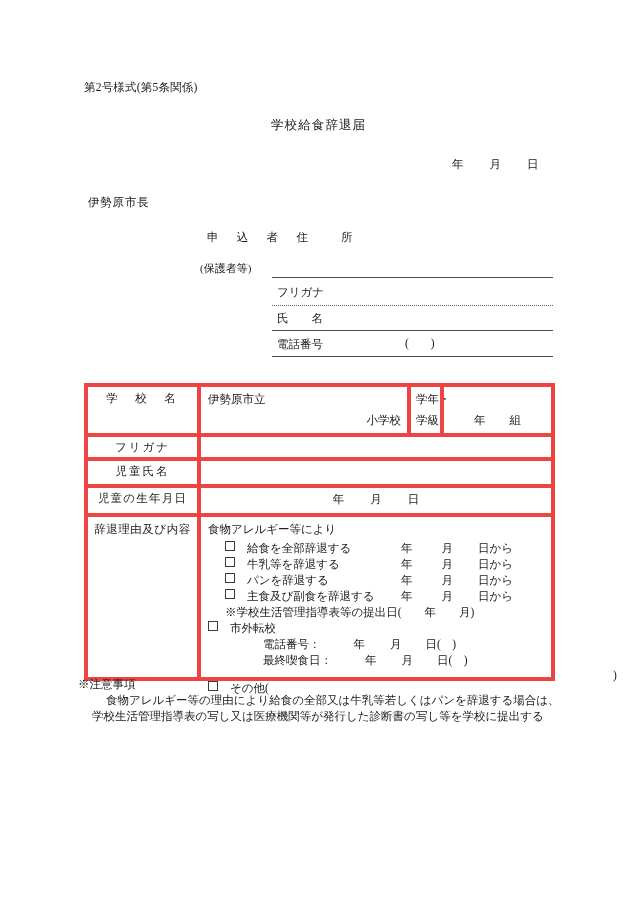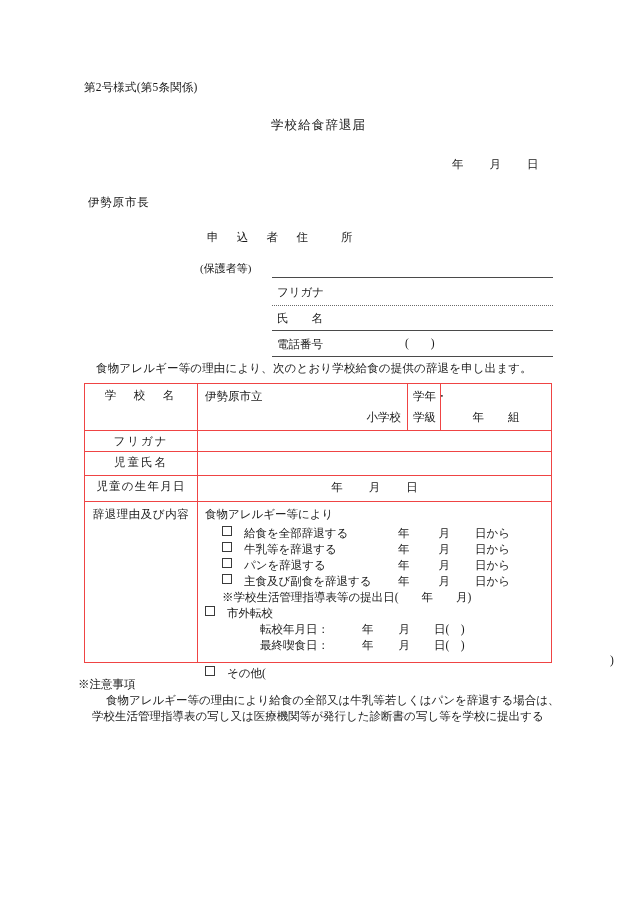--- a/index.html
+++ b/index.html
@@ -90,21 +90,21 @@
 
   
   #main-table {
     left: 84px; top: 383px;
     width: 467px;
     border-collapse: collapse;
     table-layout: fixed;
     font-size: 11.5px;
   }
   #main-table td {
-    border: 1px solid #ef4444;
+    border: 4px solid #ef4444;
     padding: 0;
     vertical-align: top;
     font-size: 11.5px;
   }
   .lbl {
     text-align: center;
     letter-spacing: 3px;
     white-space: nowrap;
   }
   .lbl-tight { letter-spacing: 0.6px; }
@@ -213,21 +213,20 @@
   <div class="abs applicant-field" style="top:285px;">フリガナ</div>
   <div class="abs rule dotted" style="top:305px;"></div>
 
   <div class="abs applicant-field" style="top:311px;">氏　　名</div>
   <div class="abs rule" style="top:330px;"></div>
 
   <div class="abs applicant-field" style="top:337px;">電話番号</div>
   <div class="abs phone-paren" style="top:337px;"><span>(</span><span class="sp"></span><span>)</span></div>
   <div class="abs rule" style="top:356px;"></div>
 
-  <div class="abs intro">食物アレルギー等の理由により、次のとおり学校給食の提供の辞退を申し出ます。</div>
 
   <table class="abs" id="main-table">
     <colgroup>
       <col style="width:113px">
       <col style="width:210px">
       <col style="width:33px">
       <col style="width:111px">
     </colgroup>
     <tbody>
 
@@ -302,21 +301,21 @@
             <span class="chk"></span><span class="opt-text">主食及び副食を辞退する</span>
           </div>
           <div class="r-line dcol" style="left:200px; top:72px;"><span>年</span><span class="sp-a"></span><span>月</span><span class="sp-b"></span><span>日から</span></div>
 
           <div class="r-line note-line" style="top:88px;">※学校生活管理指導表等の提出日(　　年　　月)</div>
 
           <div class="r-line" style="left:7px; top:104px;">
             <span class="chk"></span><span class="opt-text">市外転校</span>
           </div>
 
-          <div class="r-line sub-line" style="top:120px;"><span>転校年月日：</span><span class="sp-a"></span><span>年</span><span class="sp-b"></span><span>月</span><span class="sp-c"></span><span>日(　)</span></div>
+          <div class="r-line sub-line" style="top:120px;"><span>電話番号：</span><span class="sp-a"></span><span>年</span><span class="sp-b"></span><span>月</span><span class="sp-c"></span><span>日(　)</span></div>
 
           <div class="r-line sub-line" style="top:136px;"><span>最終喫食日：</span><span class="sp-a"></span><span>年</span><span class="sp-b"></span><span>月</span><span class="sp-c"></span><span>日(　)</span></div>
 
           <div class="r-line" style="left:7px; top:164px;">
             <span class="chk"></span><span class="opt-text">その他(</span>
           </div>
           <div class="r-line other-close" style="top:152px;">)</div>
 
         </td>
       </tr>

